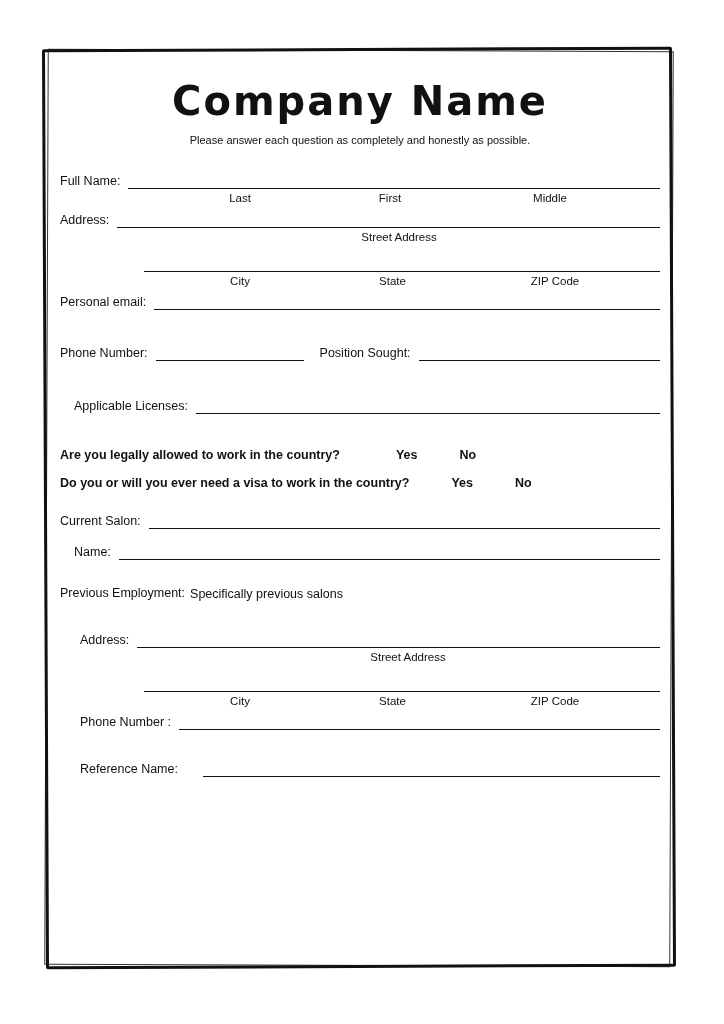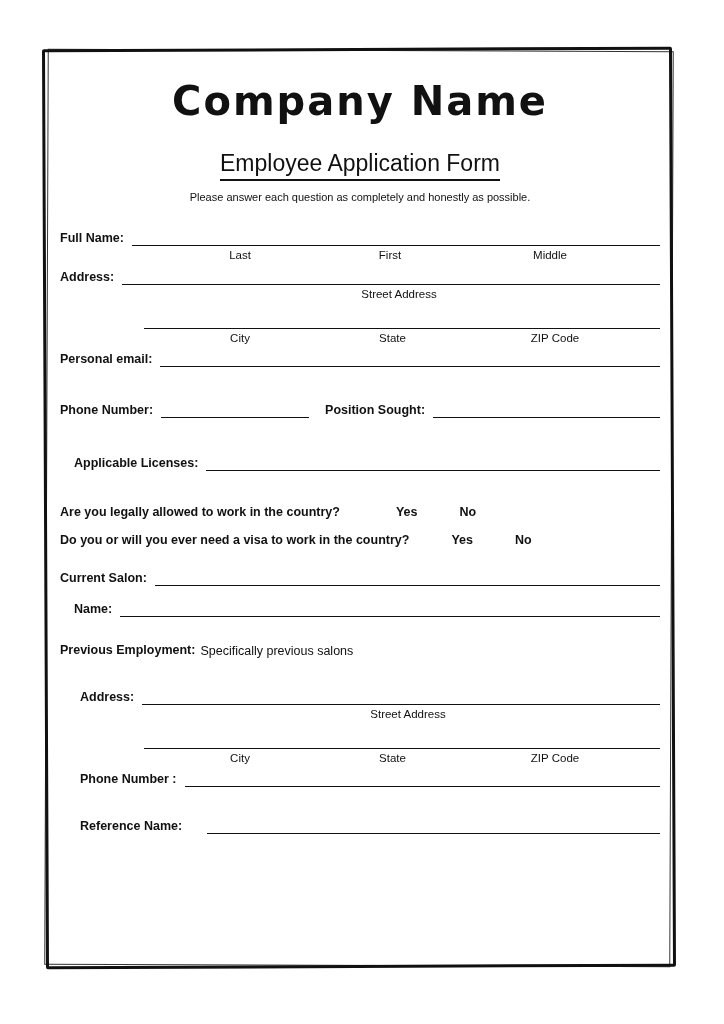--- a/index.html
+++ b/index.html
@@ -83,21 +83,21 @@
   }
 
   
   .row {
     display: flex;
     align-items: flex-end;
     margin-top: 14px;
   }
   .label {
     font-size: 12.5px;
-    font-weight: bold;
+    font-weight: normal;
     white-space: nowrap;
     padding-bottom: 1px;
   }
   .line {
     flex: 1;
     border-bottom: 1px solid #111111;
     height: 14px;
     margin-left: 8px;
   }
   .line.fixed-w {
@@ -148,23 +148,20 @@
 
 <div class="page">
 
   <div class="frame"></div>
   <div class="frame-inner"></div>
 
   <div class="content">
 
     <div class="company-name">Company Name</div>
 
-    <div class="form-title-wrap">
-      <span class="form-title">Employee Application Form</span>
-    </div>
 
     <div class="form-subtitle">Please answer each question as completely and honestly as possible.</div>
 
     <div class="row" style="margin-top:28px;">
       <span class="label">Full Name:</span>
       <span class="line"></span>
     </div>
     <div class="caption-row" style="padding-left:100px;">
       <span class="caption" style="width:160px;">Last</span>
       <span class="caption" style="width:140px;">First</span>

